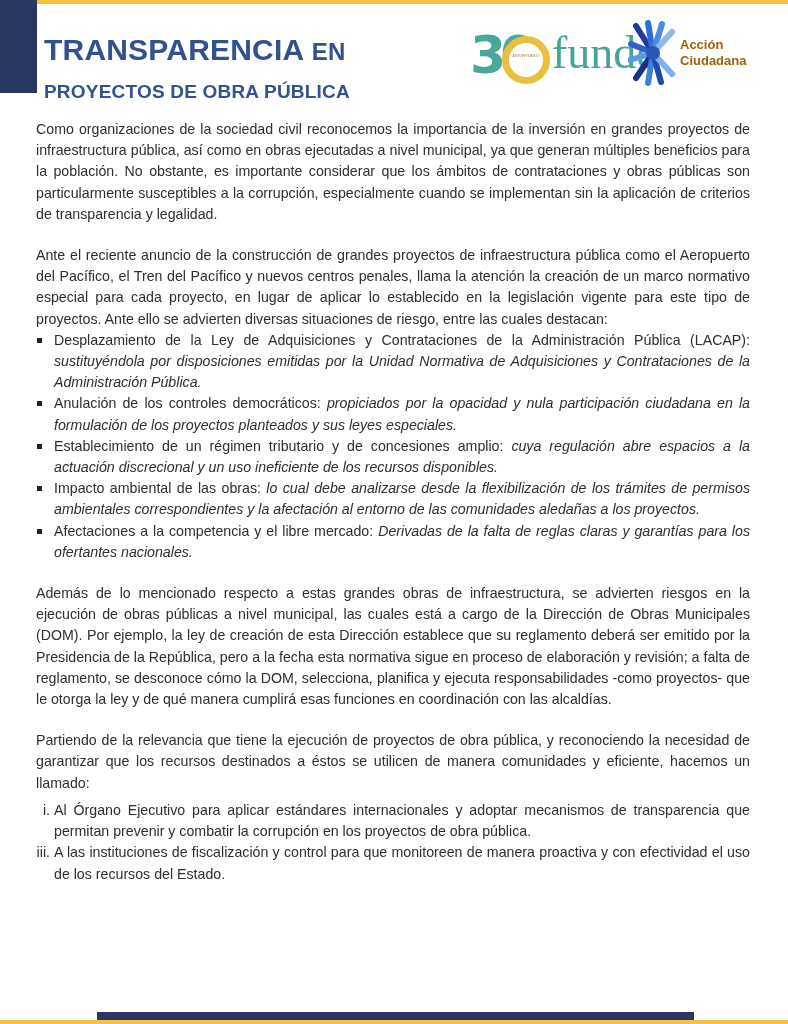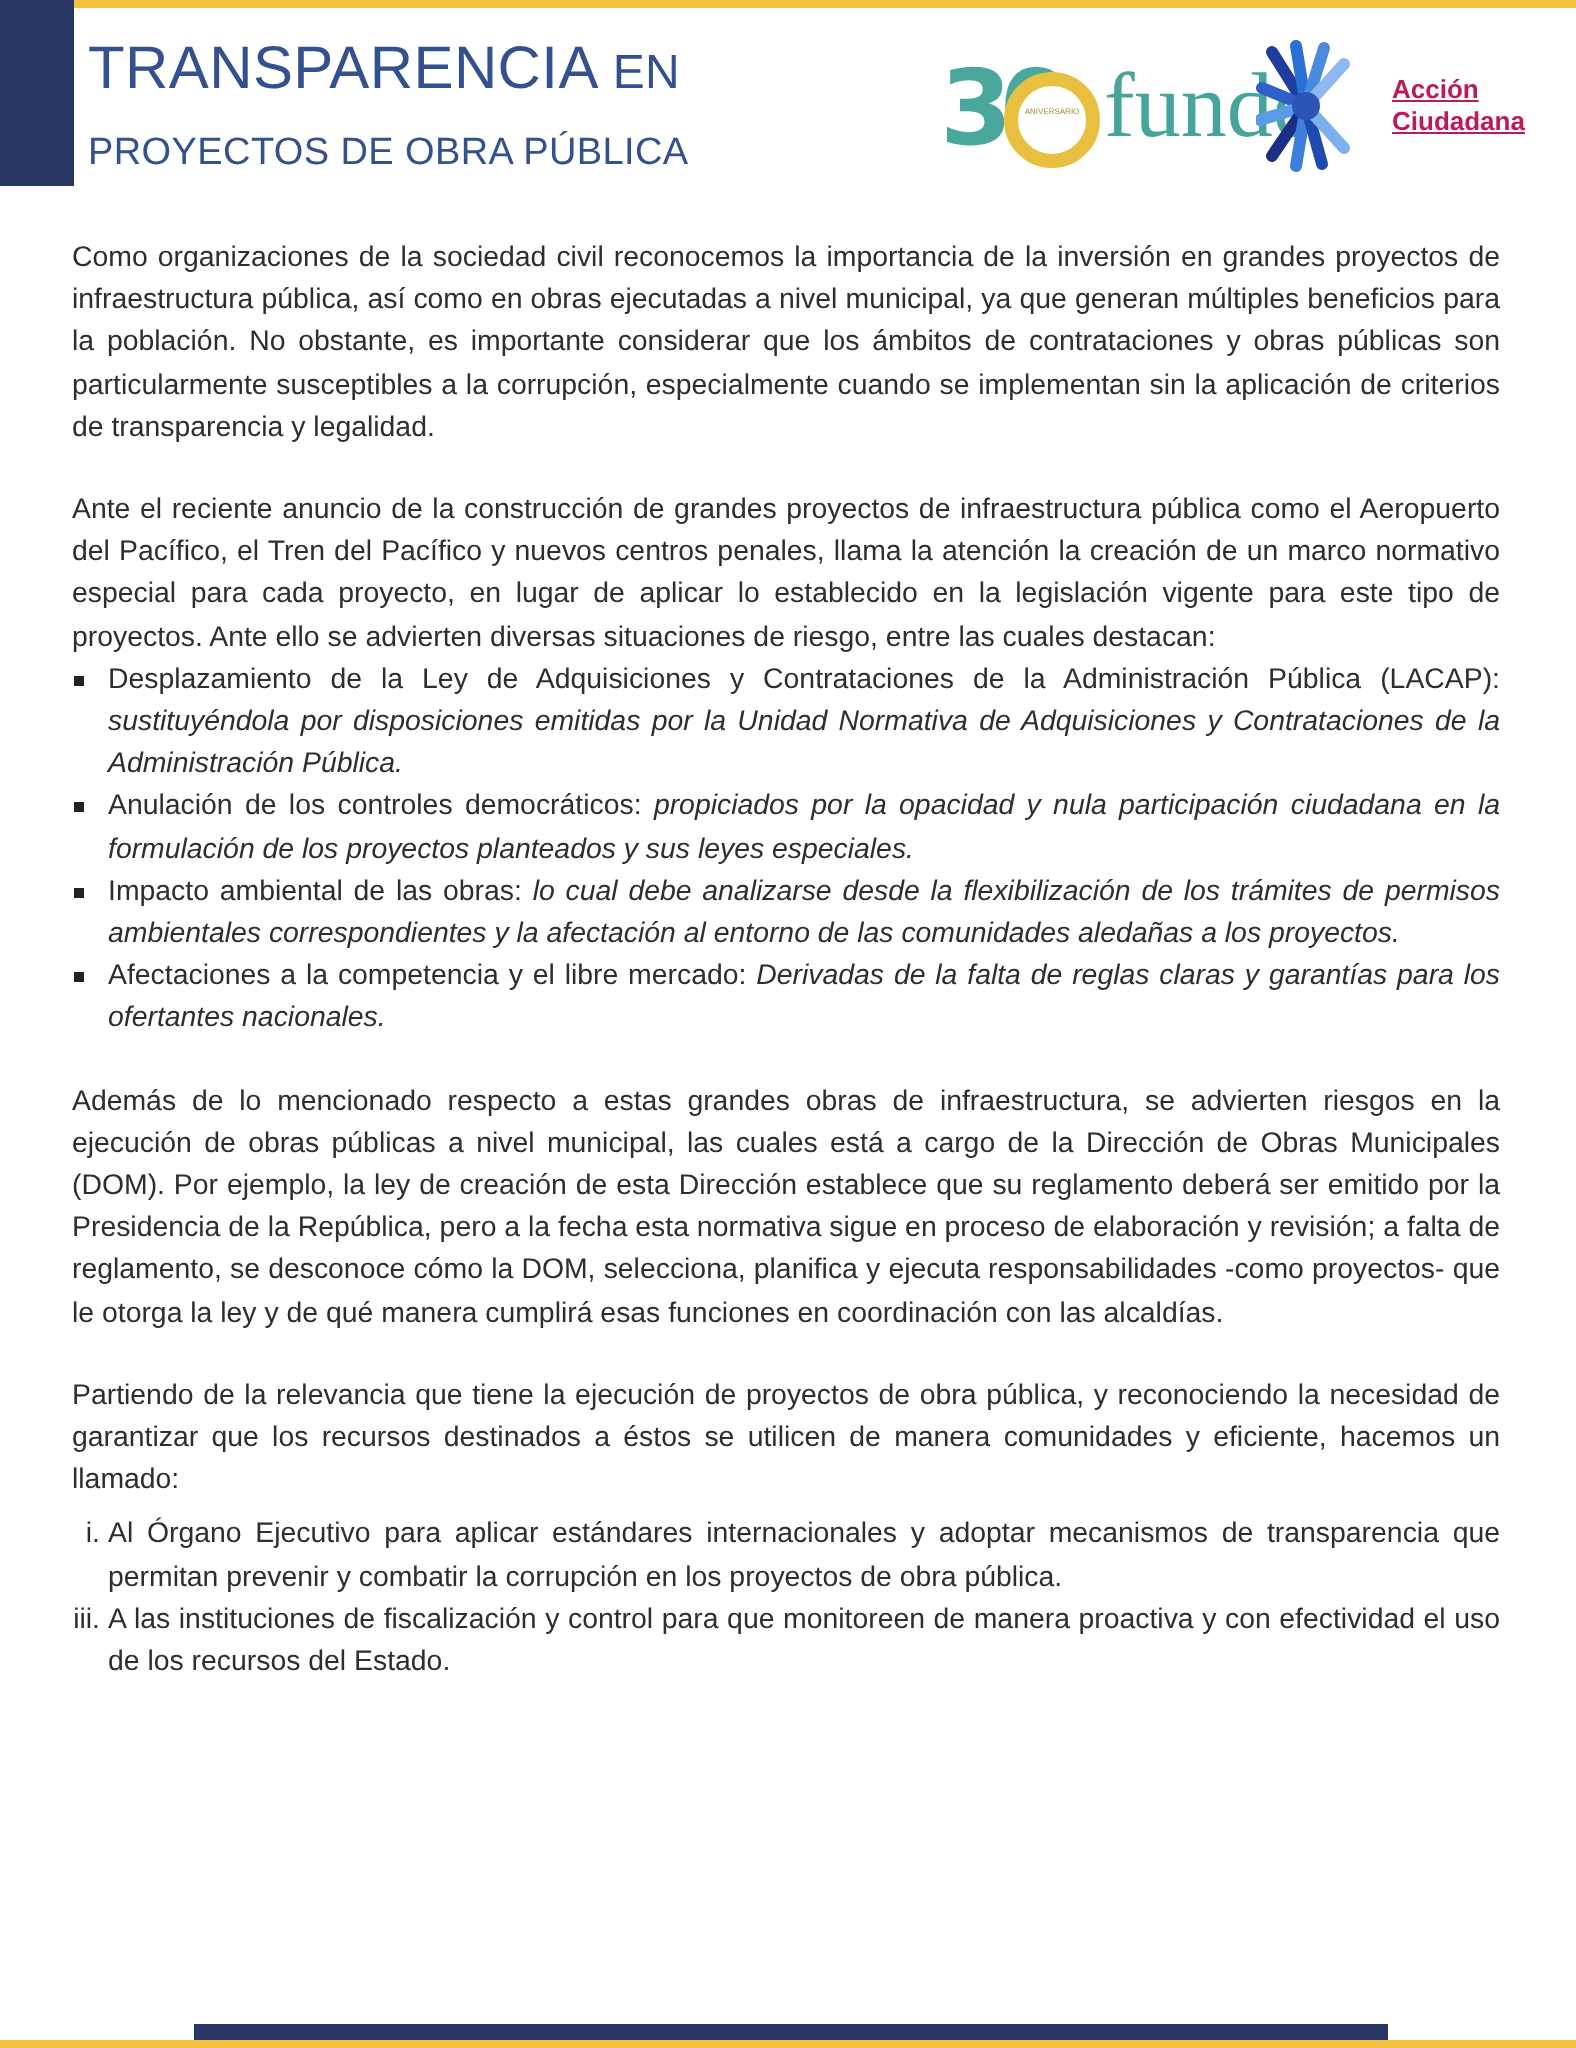--- a/index.html
+++ b/index.html
@@ -4,34 +4,34 @@
 <style>
   html, body { margin: 0; padding: 0; }
   body {
     width: 788px; height: 1024px; position: relative; overflow: hidden;
     background: #ffffff;
     font-family: "Liberation Sans", sans-serif;
     color: #2e2e2e;
   }
   .top-bar { position: absolute; left: 37px; top: 0; width: 751px; height: 4px; background: #f4c141; }
   .side-block { position: absolute; left: 0; top: 0; width: 37px; height: 93px; background: #283862; }
-  .title { position: absolute; left: 44px; top: 18px; color: #33518f; font-weight: normal; letter-spacing: 0.2px; }
+  .title { position: absolute; left: 44px; top: 33px; color: #33518f; font-weight: bold; letter-spacing: 0.2px; }
   .title .l1 { font-size: 30px; line-height: 34px; display: block; }
   .title .l1 .small { font-size: 24px; }
   .title .l2 { font-size: 19px; line-height: 34px; display: block; margin-top: 6px; }
 
   .logo-funde { position: absolute; left: 452px; top: 26px; width: 166px; height: 58px; }
   .logo-funde .thirty { position: absolute; left: 18px; top: 0; font-family: "DejaVu Sans", sans-serif; font-size: 52px; font-weight: bold; line-height: 58px; color: #4aa79c; letter-spacing: -6px; }
   .logo-funde .ring { position: absolute; left: 50px; top: 10px; width: 34px; height: 34px; border-radius: 50%; border: 7px solid #e8bf3e; background: #fff; }
   .logo-funde .ring-text { position: absolute; left: 54px; top: 27px; width: 40px; font-size: 4px; color: #a58a3a; text-align: center; }
   .logo-funde .funde { position: absolute; left: 100px; top: 2px; font-family: "Liberation Serif", serif; font-size: 46px; line-height: 50px; color: #46a49a; }
 
   .logo-ac { position: absolute; left: 628px; top: 20px; width: 160px; height: 70px; }
   .logo-ac svg { position: absolute; left: 0; top: 0; }
-  .logo-ac .ac-text { position: absolute; left: 68px; top: 17px; font-weight: bold; font-size: 13px; line-height: 16px; color: #be185d; text-decoration: underline; }
+  .logo-ac .ac-text { position: absolute; left: 52px; top: 17px; font-weight: bold; font-size: 13px; line-height: 16px; color: #a16207; }
 
   .content { position: absolute; left: 36px; top: 119px; width: 714px; font-size: 14.2px; line-height: 21.2px; }
   .content p { margin: 0; text-align: justify; }
   .p-gap { height: 20px; }
   ul.risks { list-style: none; margin: 0; padding: 0; }
   ul.risks li { position: relative; padding-left: 18px; text-align: justify; }
   ul.risks li .bullet { position: absolute; left: 1px; top: 8px; width: 5px; height: 5px; background: #222; }
   .ital { font-style: italic; }
   ol.calls { list-style: none; margin: 0; padding: 0; }
   ol.calls li { position: relative; padding-left: 18px; text-align: justify; }
@@ -81,20 +81,21 @@
   </div>
 </div>
 
 <div class="content">
   <p>Como organizaciones de la sociedad civil reconocemos la importancia de la inversión en grandes proyectos de infraestructura pública, así como en obras ejecutadas a nivel municipal, ya que generan múltiples beneficios para la población. No obstante, es importante considerar que los ámbitos de contrataciones y obras públicas son particularmente susceptibles a la corrupción, especialmente cuando se implementan sin la aplicación de criterios de transparencia y legalidad.</p>
   <div class="p-gap"></div>
   <p>Ante el reciente anuncio de la construcción de grandes proyectos de infraestructura pública como el Aeropuerto del Pacífico, el Tren del Pacífico y nuevos centros penales, llama la atención la creación de un marco normativo especial para cada proyecto, en lugar de aplicar lo establecido en la legislación vigente para este tipo de proyectos. Ante ello se advierten diversas situaciones de riesgo, entre las cuales destacan:</p>
   <ul class="risks">
     <li><span class="bullet"></span><span>Desplazamiento de la Ley de Adquisiciones y Contrataciones de la Administración Pública (LACAP): </span><span class="ital">sustituyéndola por disposiciones emitidas por la Unidad Normativa de Adquisiciones y Contrataciones de la Administración Pública.</span></li>
     <li><span class="bullet"></span><span>Anulación de los controles democráticos: </span><span class="ital">propiciados por la opacidad y nula participación ciudadana en la formulación de los proyectos planteados y sus leyes especiales.</span></li>
+    <li><span class="bullet"></span><span>Establecimiento de un régimen tributario y de concesiones amplio: </span><span class="ital">cuya regulación abre espacios a la actuación discrecional y un uso ineficiente de los recursos disponibles.</span></li>
     <li><span class="bullet"></span><span>Impacto ambiental de las obras: </span><span class="ital">lo cual debe analizarse desde la flexibilización de los trámites de permisos ambientales correspondientes y la afectación al entorno de las comunidades aledañas a los proyectos.</span></li>
     <li><span class="bullet"></span><span>Afectaciones a la competencia y el libre mercado: </span><span class="ital">Derivadas de la falta de reglas claras y garantías para los ofertantes nacionales.</span></li>
   </ul>
   <div class="p-gap"></div>
   <p>Además de lo mencionado respecto a estas grandes obras de infraestructura, se advierten riesgos en la ejecución de obras públicas a nivel municipal, las cuales está a cargo de la Dirección de Obras Municipales (DOM). Por ejemplo, la ley de creación de esta Dirección establece que su reglamento deberá ser emitido por la Presidencia de la República, pero a la fecha esta normativa sigue en proceso de elaboración y revisión; a falta de reglamento, se desconoce cómo la DOM, selecciona, planifica y ejecuta responsabilidades -como proyectos- que le otorga la ley y de qué manera cumplirá esas funciones en coordinación con las alcaldías.</p>
   <div class="p-gap"></div>
   <p>Partiendo de la relevancia que tiene la ejecución de proyectos de obra pública, y reconociendo la necesidad de garantizar que los recursos destinados a éstos se utilicen de manera comunidades y eficiente, hacemos un llamado:</p>
   <ol class="calls" style="margin-top:6px;">
     <li><span class="num">i.</span><span>Al Órgano Ejecutivo para aplicar estándares internacionales y adoptar mecanismos de transparencia que permitan prevenir y combatir la corrupción en los proyectos de obra pública.</span></li>
     <li><span class="num">iii.</span><span>A las instituciones de fiscalización y control para que monitoreen de manera proactiva y con efectividad el uso de los recursos del Estado.</span></li>

